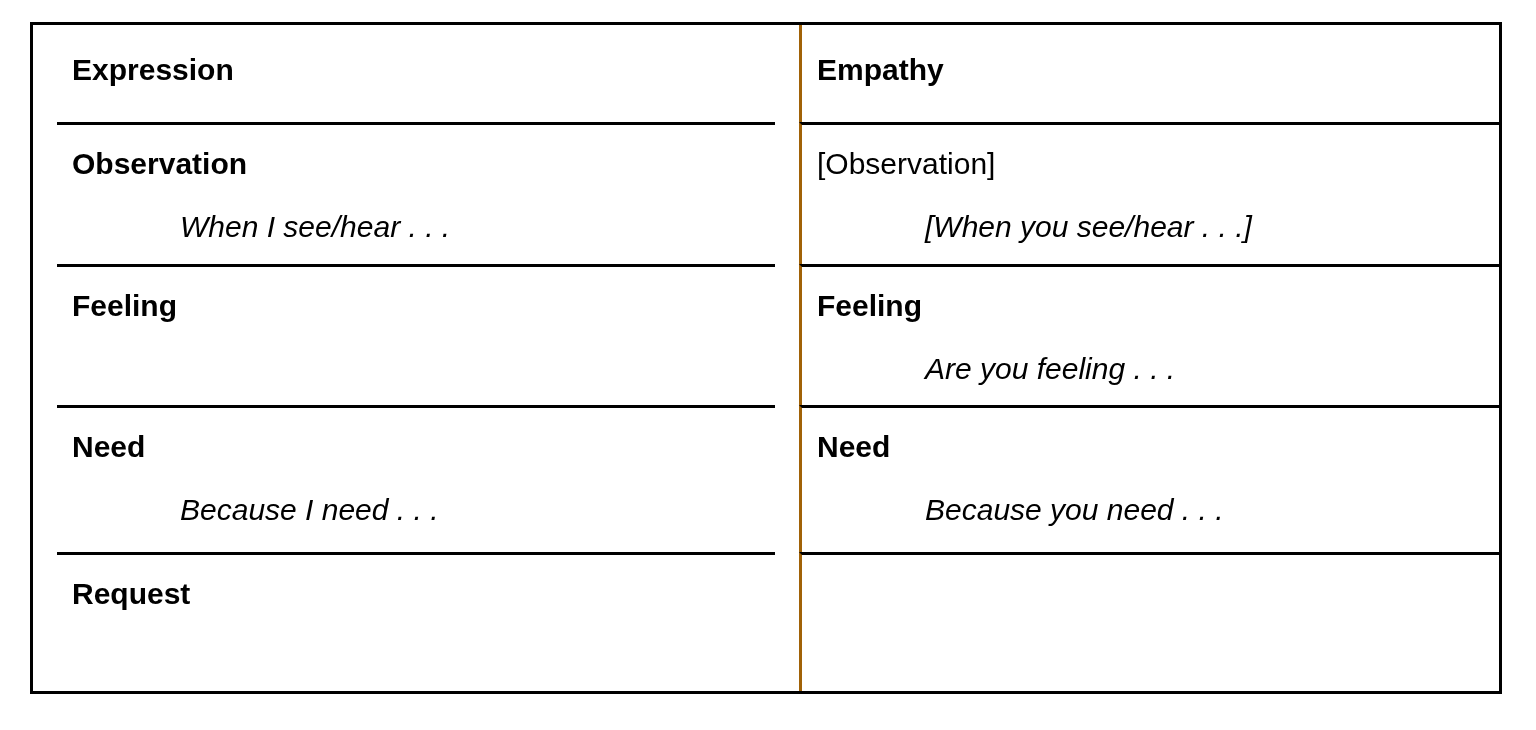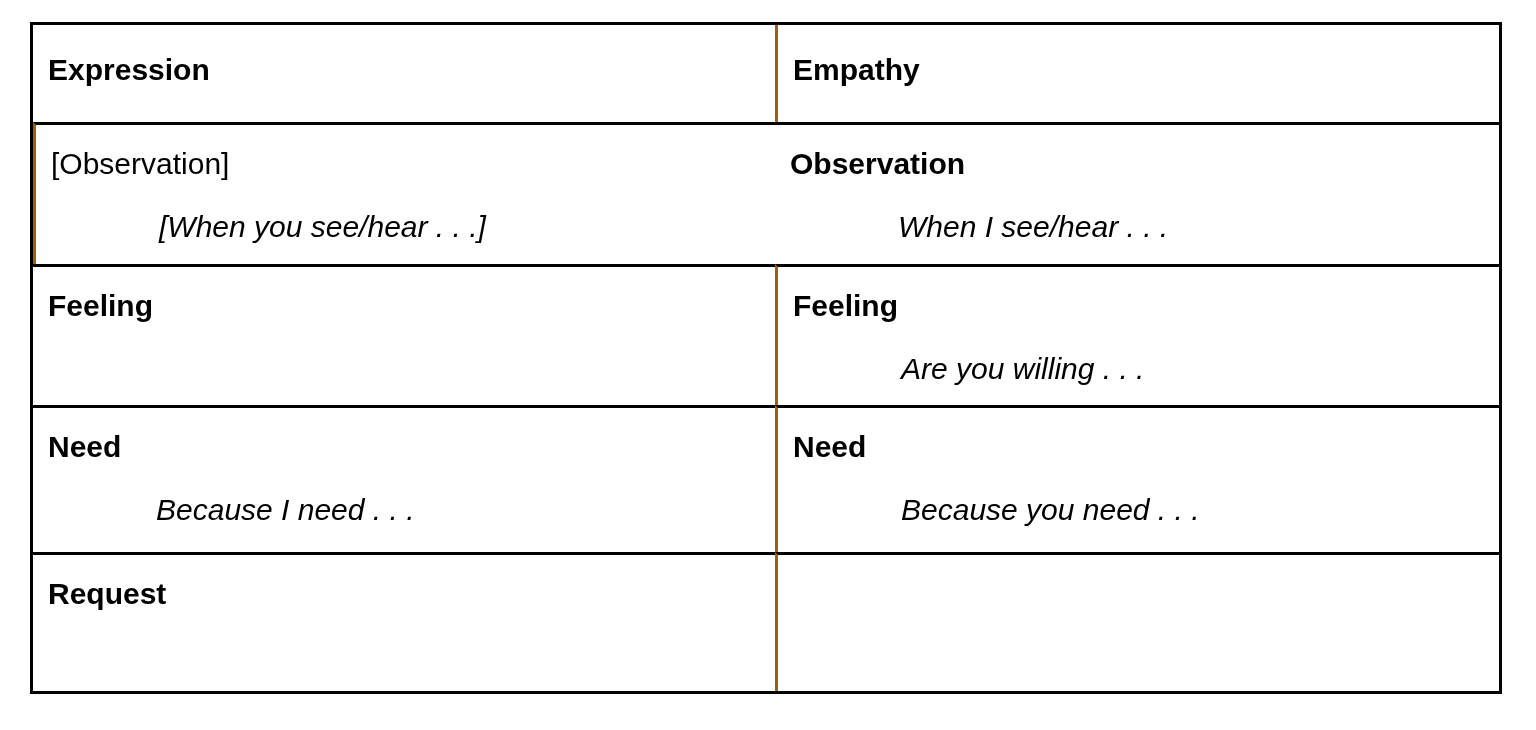--- a/index.html
+++ b/index.html
@@ -25,20 +25,21 @@
     height: 672px;
     border: 3px solid #000000;
     display: grid;
     grid-template-columns: 742px 724px;
     grid-template-rows: 97px 142px 141px 147px 139px;
     background: #ffffff;
   }
   .cell {
     padding-left: 15px;
     overflow: hidden;
+    margin-left: 24px;
   }
   .cell.col2 {
     border-left: 3px solid #a16207;
   }
   .cell.body {
     border-top: 3px solid #000000;
     padding-top: 22px;
   }
   .cell.header {
     padding-top: 28px;
@@ -72,35 +73,35 @@
 <div class="page">
   <div class="nvc-table">
 
     <div class="cell header col1">
       <span class="hdr">Expression</span>
     </div>
     <div class="cell header col2">
       <span class="hdr">Empathy</span>
     </div>
 
+    <div class="cell body col1">
+      <div class="label">Observation</div>
+      <div class="phrase">When I see/hear . . .</div>
+    </div>
     <div class="cell body col2">
       <div class="label plain">[Observation]</div>
       <div class="phrase">[When you see/hear . . .]</div>
-    </div>
-    <div class="cell body col1">
-      <div class="label">Observation</div>
-      <div class="phrase">When I see/hear . . .</div>
     </div>
 
     <div class="cell body col1">
       <div class="label">Feeling</div>
     </div>
     <div class="cell body col2">
       <div class="label">Feeling</div>
-      <div class="phrase">Are you willing . . .</div>
+      <div class="phrase">Are you feeling . . .</div>
     </div>
 
     <div class="cell body col1">
       <div class="label">Need</div>
       <div class="phrase">Because I need . . .</div>
     </div>
     <div class="cell body col2">
       <div class="label">Need</div>
       <div class="phrase">Because you need . . .</div>
     </div>

